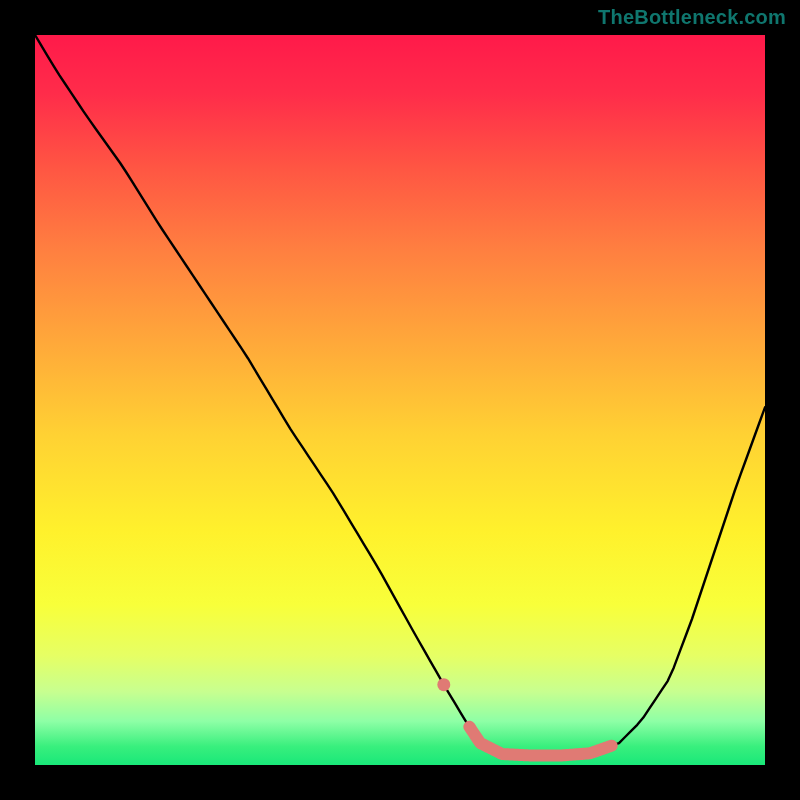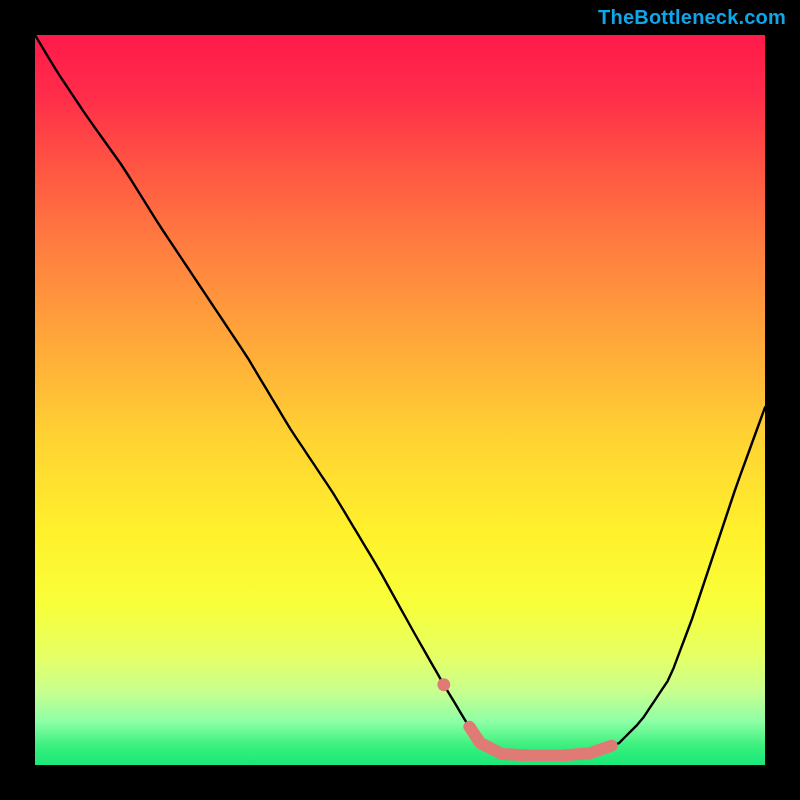--- a/index.html
+++ b/index.html
@@ -26,21 +26,21 @@
     width: 730px;
     height: 730px;
     box-sizing: border-box;
   }
   .attribution {
     position: absolute;
     top: 6px;
     right: 14px;
     font-size: 20px;
     font-weight: 600;
-    color: #0ea5e9;
+    color: #0f766e;
     letter-spacing: 0.2px;
   }
   svg {
     display: block;
   }
 </style>
 </head>
 <body>
 
 <div class="frame">

